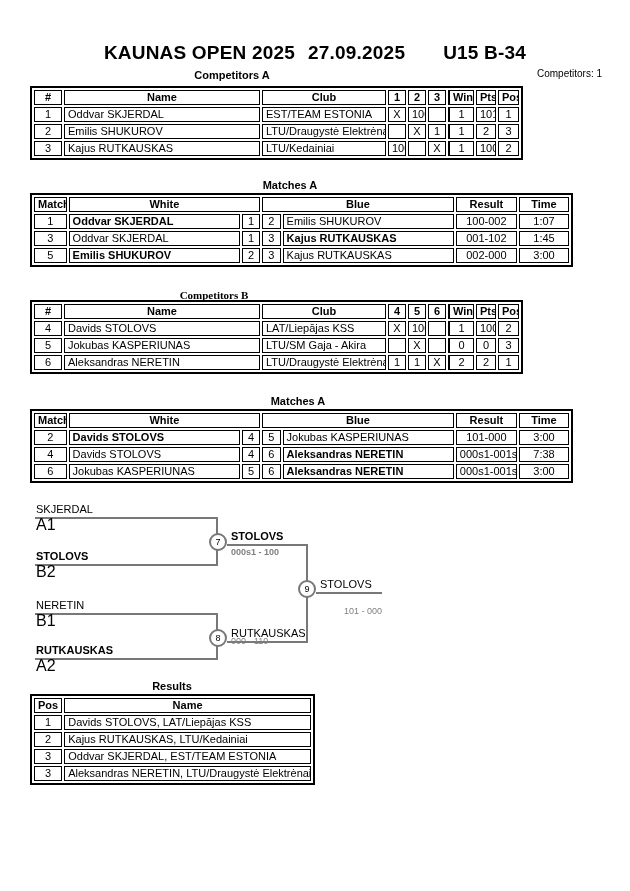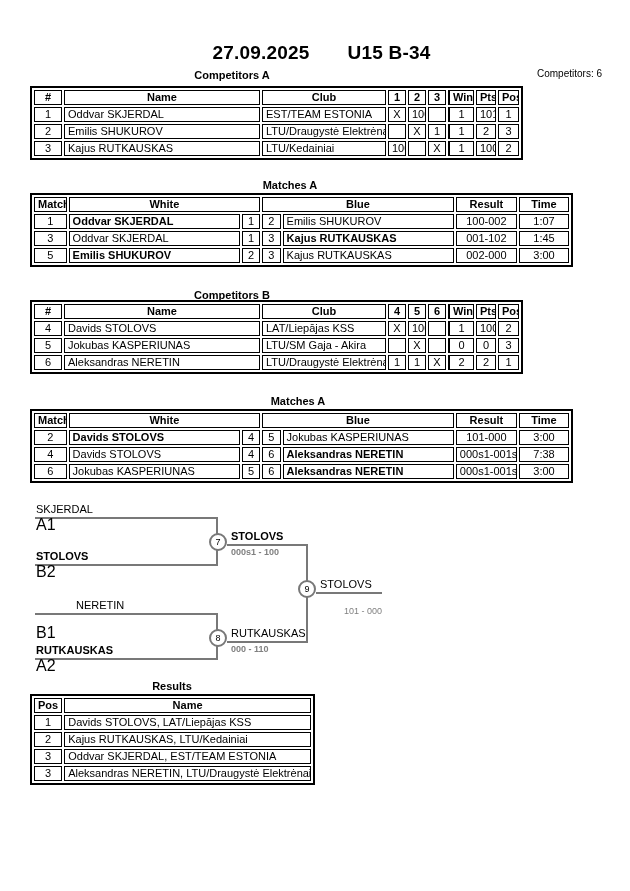--- a/index.html
+++ b/index.html
@@ -37,26 +37,27 @@
   .bscore{position:absolute;font-size:9px;line-height:11px;color:#808080;white-space:nowrap;}
   .node{position:absolute;width:14px;height:14px;border:2px solid #787878;border-radius:50%;
         background:#fff;font-size:9px;line-height:14px;text-align:center;z-index:2;}
 </style>
 </head>
 <body>
 
 <div class="page">
 
   <div class="title">
+    <span>KAUNAS OPEN 2025</span>
     <span class="gap1">27.09.2025</span>
     <span class="gap2">U15 B-34</span>
   </div>
 
   <div class="sec" style="left:232px;top:69px;">Competitors A</div>
-  <div class="cc">Competitors: 6</div>
+  <div class="cc">Competitors: 1</div>
 
   <table id="t-comp-a">
     <colgroup>
         <col style="width:28px">
         <col style="width:196px">
         <col style="width:124px">
         <col style="width:18px">
         <col style="width:18px">
         <col style="width:18px">
         <col style="width:26px" class="thick">
@@ -158,21 +159,21 @@
         <td class="l b">Emilis SHUKUROV</td>
         <td>2</td>
         <td>3</td>
         <td class="l">Kajus RUTKAUSKAS</td>
         <td>002-000</td>
         <td>3:00</td>
       </tr>
     </tbody>
   </table>
 
-  <div class="sec" style="left:232px;top:289px;">Competitors B</div>
+  <div class="sec" style="left:214px;top:289px;font-family:Liberation Serif, serif;">Competitors B</div>
 
   <table id="t-comp-b">
     <colgroup>
         <col style="width:28px">
         <col style="width:196px">
         <col style="width:124px">
         <col style="width:18px">
         <col style="width:18px">
         <col style="width:18px">
         <col style="width:26px">
@@ -293,32 +294,32 @@
     <div class="hl" style="left:197px;top:46px;width:81px;"></div>
     <div class="hl" style="left:197px;top:143px;width:81px;"></div>
     <div class="vl" style="left:276px;top:46px;height:99px;"></div>
 
     <div class="hl" style="left:286px;top:94px;width:66px;"></div>
 
     <div class="bname" style="left:6px;top:5px;">SKJERDAL</div>
     <div class="bseed" style="left:6px;top:21px;">A1</div>
     <div class="bname b" style="left:6px;top:52px;">STOLOVS</div>
     <div class="bseed" style="left:6px;top:68px;">B2</div>
-    <div class="bname" style="left:6px;top:101px;margin-left:40px;">NERETIN</div>
-    <div class="bseed" style="left:6px;top:117px;margin-top:12px;">B1</div>
+    <div class="bname" style="left:6px;top:101px;">NERETIN</div>
+    <div class="bseed" style="left:6px;top:117px;">B1</div>
     <div class="bname b" style="left:6px;top:146px;">RUTKAUSKAS</div>
     <div class="bseed" style="left:6px;top:162px;">A2</div>
 
     <div class="node" style="left:179px;top:35px;">7</div>
     <div class="bname b" style="left:201px;top:32px;">STOLOVS</div>
     <div class="bscore" style="left:201px;top:49px;font-weight:bold;">000s1 - 100</div>
 
     <div class="node" style="left:179px;top:131px;">8</div>
     <div class="bname" style="left:201px;top:129px;">RUTKAUSKAS</div>
-    <div class="bscore" style="left:201px;top:146px;font-weight:bold;">000 - 110</div>
+    <div class="bscore" style="left:201px;top:138px;">000 - 110</div>
 
     <div class="node" style="left:268px;top:82px;">9</div>
     <div class="bname" style="left:290px;top:80px;">STOLOVS</div>
     <div class="bscore" style="left:290px;top:108px;margin-left:24px;">101 - 000</div>
   </div>
 
   <div class="sec" style="left:172px;top:680px;">Results</div>
 
   <table id="t-results">
     <colgroup>

